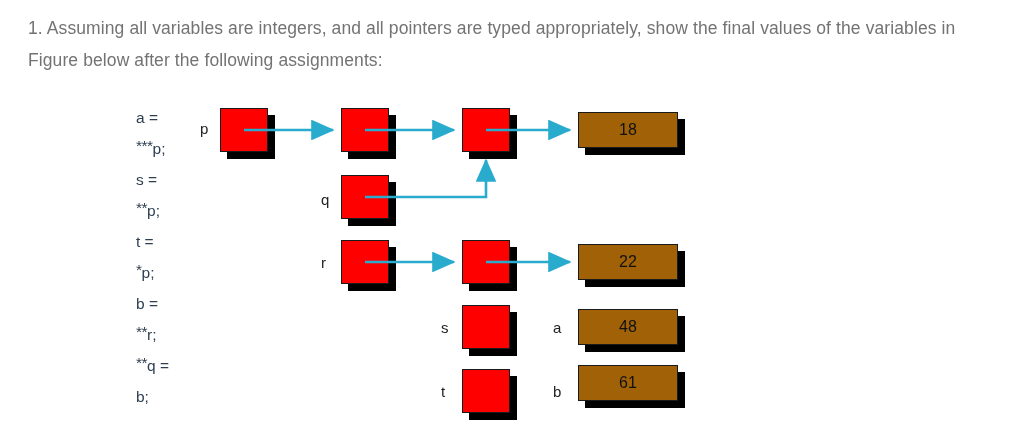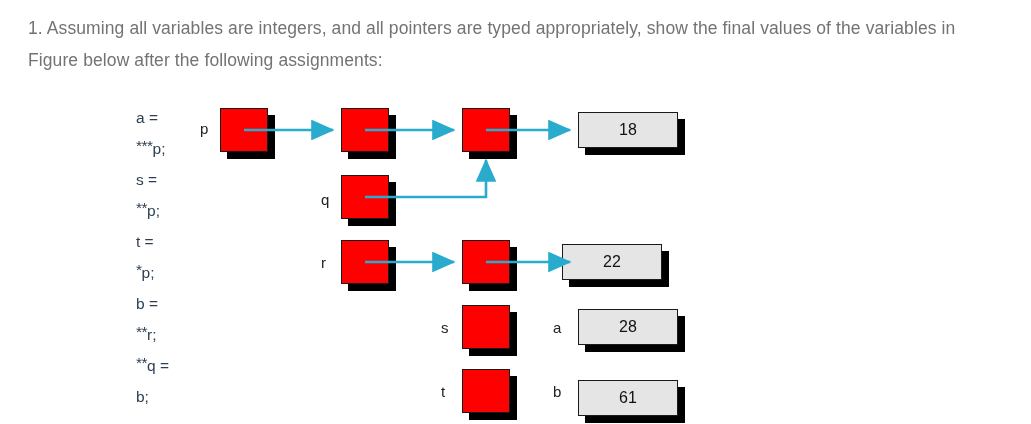--- a/index.html
+++ b/index.html
@@ -72,21 +72,21 @@
     border: 1.5px solid #1a1a1a;
     box-sizing: border-box;
     box-shadow: 7px 7px 0 0 #000000;
   }
 
   
   .valbox {
     position: absolute;
     width: 100px;
     height: 36px;
-    background: #e5e5e5;
+    background: #a16207;
     border: 1.5px solid #1a1a1a;
     box-sizing: border-box;
     box-shadow: 7px 7px 0 0 #000000;
     display: flex;
     align-items: center;
     justify-content: center;
     font-size: 16px;
     color: #111111;
   }
 
@@ -156,37 +156,37 @@
 
   <div class="var-label" style="left:321px; top:102px;">q</div>
 
   <div class="cell" style="left:341px; top:85px;"></div>
 
   <div class="var-label" style="left:321px; top:165px;">r</div>
 
   <div class="cell" style="left:341px; top:150px;"></div>
   <div class="cell" style="left:462px; top:150px;"></div>
 
-  <div class="valbox" style="left:562px; top:154px;">22</div>
+  <div class="valbox" style="left:578px; top:154px;">22</div>
 
   <div class="var-label" style="left:441px; top:230px;">s</div>
 
   <div class="cell" style="left:462px; top:215px;"></div>
 
   <div class="var-label" style="left:553px; top:230px;">a</div>
 
-  <div class="valbox" style="left:578px; top:219px;">28</div>
+  <div class="valbox" style="left:578px; top:219px;">48</div>
 
   <div class="var-label" style="left:441px; top:294px;">t</div>
 
   <div class="cell" style="left:462px; top:279px;"></div>
 
   <div class="var-label" style="left:553px; top:294px;">b</div>
 
-  <div class="valbox" style="left:578px; top:290px;">61</div>
+  <div class="valbox" style="left:578px; top:275px;">61</div>
 
   <svg id="connectors" viewBox="0 0 1031 334">
     <defs>
       <marker id="ah" markerWidth="9" markerHeight="8" refX="8.4" refY="4" orient="auto" markerUnits="strokeWidth">
         <path d="M0,0 L9,4 L0,8 z" fill="#29abce"></path>
       </marker>
     </defs>
 
     <path d="M244,40 L333,40" stroke="#29abce" stroke-width="2.6" fill="none" marker-end="url(#ah)"></path>
 

